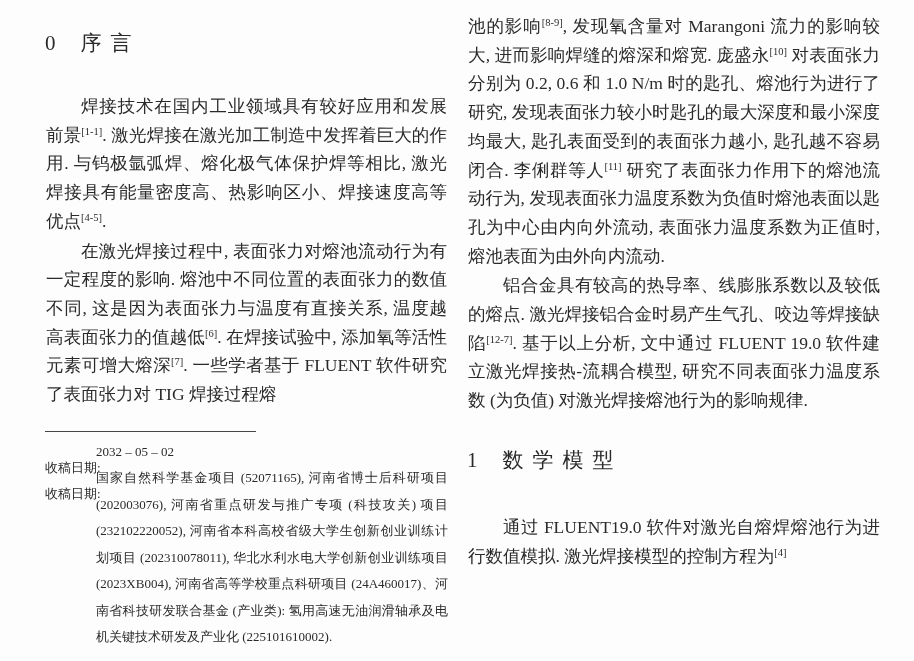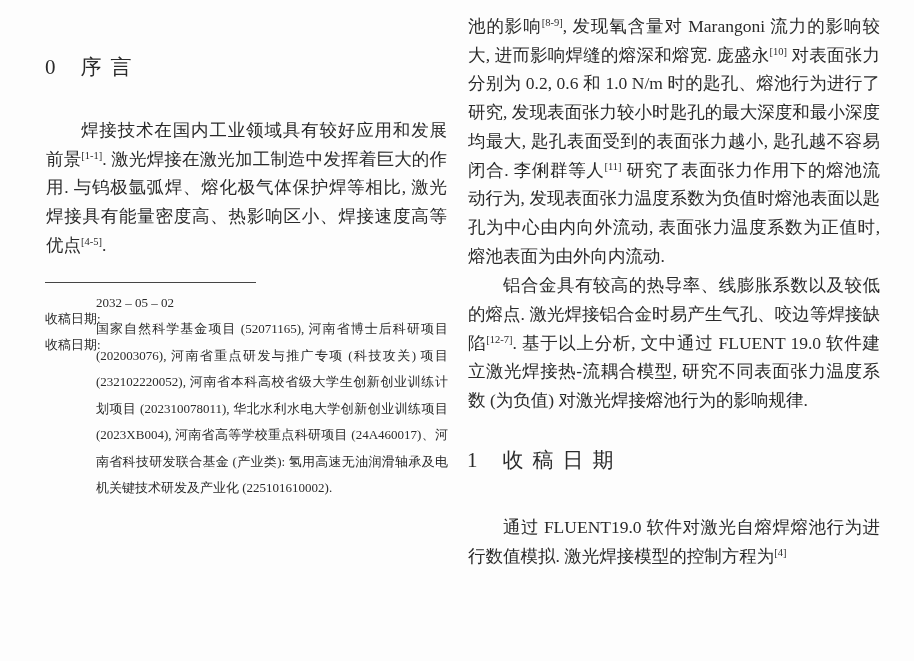--- a/index.html
+++ b/index.html
@@ -17,21 +17,21 @@
   .col-left  { left: 45px;  width: 403px; }
   .col-right { left: 467px; width: 414px; }
 
   .sec-heading {
     font-size: 21px;
     font-weight: 400;
     margin: 0;
     line-height: 30px;
     white-space: nowrap;
   }
-  .heading-left  { margin-top: 52px; }
+  .heading-left  { margin-top: 28px; }
   .heading-right { margin-top: 30px; margin-bottom: 38px; }
   .sec-title { margin-left: 25px; letter-spacing: 9px; }
 
   .body-block { margin-top: 34px; }
   .para {
     font-size: 17.5px;
     line-height: 28.7px;
     text-align: justify;
     margin: 1px;
   }
@@ -61,20 +61,21 @@
 
 <div class="page">
 
   <div class="col col-left">
     <h2 class="sec-heading heading-left">
       <span class="sec-num">0</span><span class="sec-title">序言</span>
     </h2>
 
     <div class="body-block">
       <p class="para indent">焊接技术在国内工业领域具有较好应用和发展前景<sup class="ref">[1-1]</sup>. 激光焊接在激光加工制造中发挥着巨大的作用. 与钨极氩弧焊、熔化极气体保护焊等相比, 激光焊接具有能量密度高、热影响区小、焊接速度高等优点<sup class="ref">[4-5]</sup>.</p>
+      <p class="para indent">在激光焊接过程中, 表面张力对熔池流动行为有一定程度的影响. 熔池中不同位置的表面张力的数值不同, 这是因为表面张力与温度有直接关系, 温度越高表面张力的值越低<sup class="ref">[6]</sup>. 在焊接试验中, 添加氧等活性元素可增大熔深<sup class="ref">[7]</sup>. 一些学者基于 FLUENT 软件研究了表面张力对 TIG 焊接过程熔</p>
     </div>
 
     <div class="footnote">
       <div class="fn-sep"></div>
       <div class="fn-items">
         <div class="fn-item">
           <span class="fn-label">收稿日期:</span>
           <span class="fn-text">2032 – 05 – 02</span>
         </div>
         <div class="fn-item">
@@ -83,19 +84,19 @@
         </div>
       </div>
     </div>
   </div>
 
   <div class="col col-right">
     <p class="para para-first-right">池的影响<sup class="ref">[8-9]</sup>, 发现氧含量对 Marangoni 流力的影响较大, 进而影响焊缝的熔深和熔宽. 庞盛永<sup class="ref">[10]</sup> 对表面张力分别为 0.2, 0.6 和 1.0 N/m 时的匙孔、熔池行为进行了研究, 发现表面张力较小时匙孔的最大深度和最小深度均最大, 匙孔表面受到的表面张力越小, 匙孔越不容易闭合. 李俐群等人<sup class="ref">[11]</sup> 研究了表面张力作用下的熔池流动行为, 发现表面张力温度系数为负值时熔池表面以匙孔为中心由内向外流动, 表面张力温度系数为正值时, 熔池表面为由外向内流动.</p>
     <p class="para indent">铝合金具有较高的热导率、线膨胀系数以及较低的熔点. 激光焊接铝合金时易产生气孔、咬边等焊接缺陷<sup class="ref">[12-7]</sup>. 基于以上分析, 文中通过 FLUENT 19.0 软件建立激光焊接热-流耦合模型, 研究不同表面张力温度系数 (为负值) 对激光焊接熔池行为的影响规律.</p>
 
     <h2 class="sec-heading heading-right">
-      <span class="sec-num">1</span><span class="sec-title">收稿日期</span>
+      <span class="sec-num">1</span><span class="sec-title">数学模型</span>
     </h2>
 
     <p class="para indent">通过 FLUENT19.0 软件对激光自熔焊熔池行为进行数值模拟. 激光焊接模型的控制方程为<sup class="ref">[4]</sup></p>
   </div>
 
 </div>
 
 </body></html>

